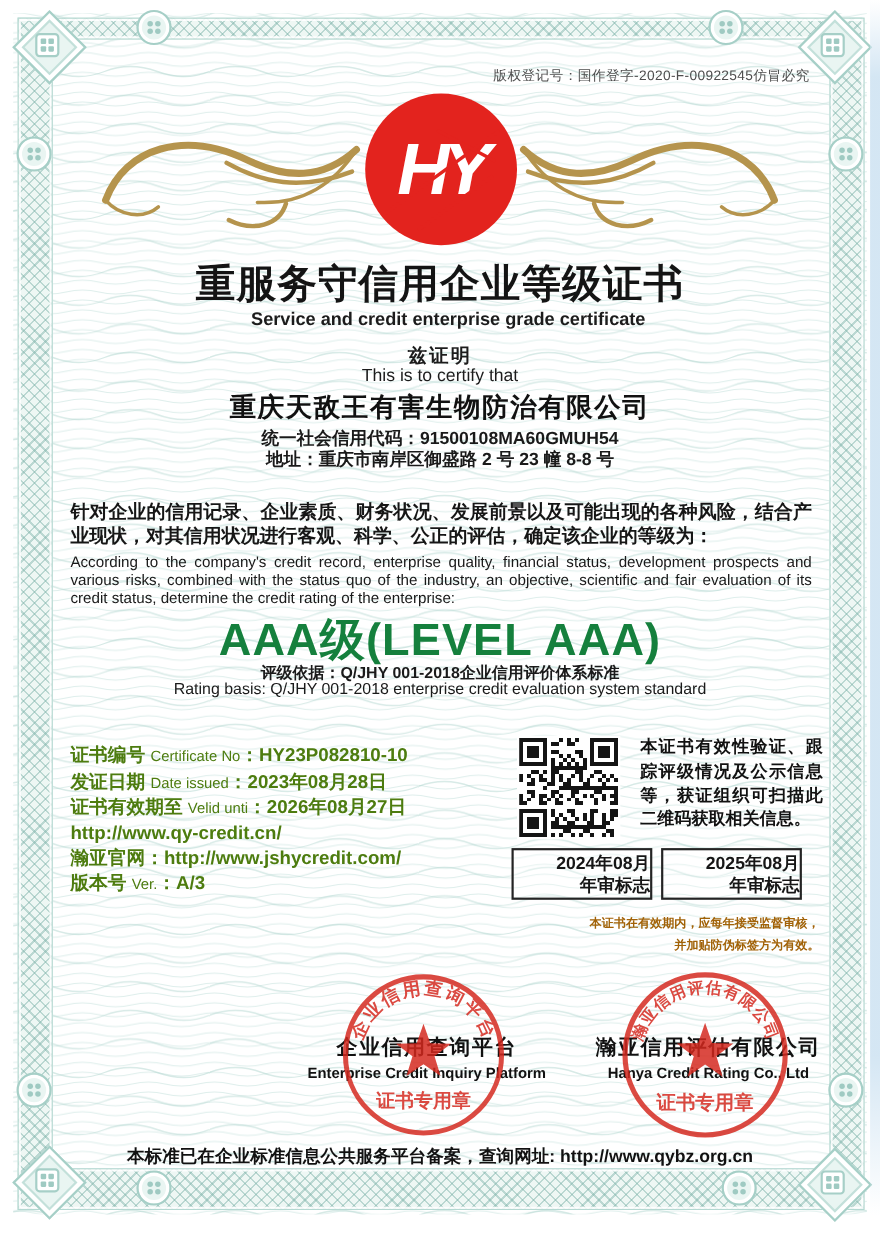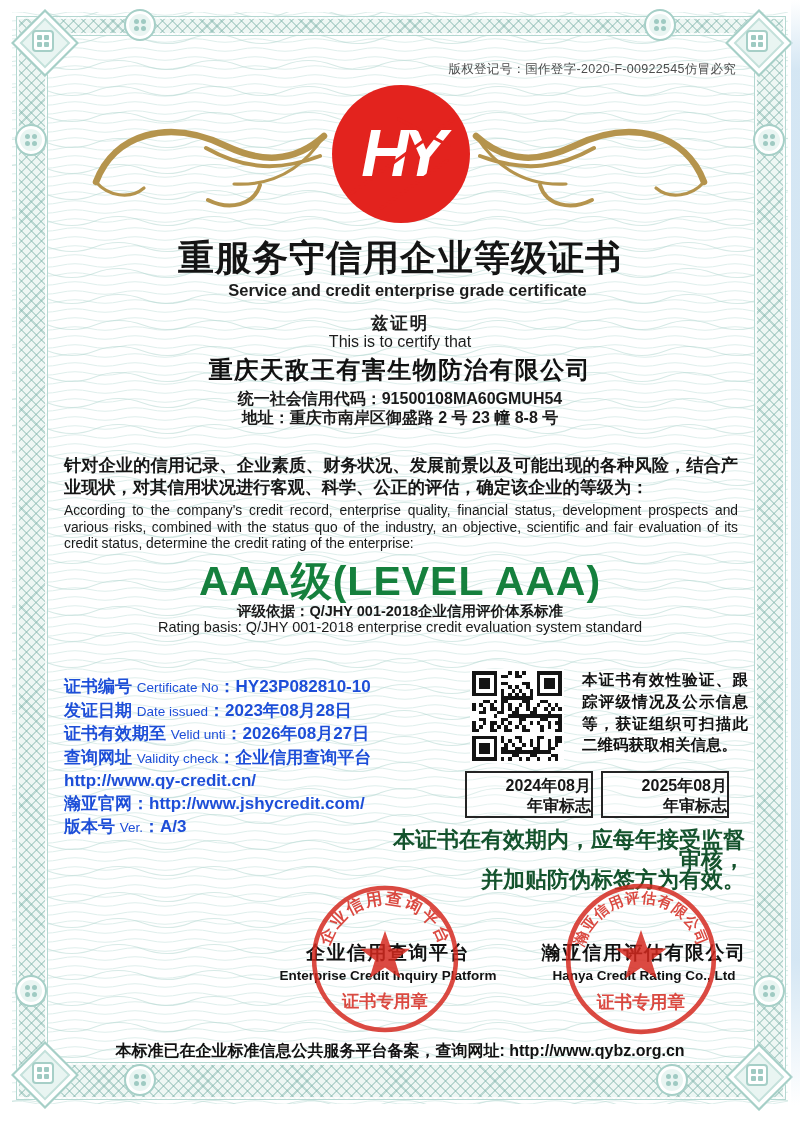--- a/index.html
+++ b/index.html
@@ -46,28 +46,28 @@
   .certify-zh{top:311px;font-size:17.5px;font-weight:600;color:#1c1c1c;letter-spacing:2px;}
   .certify-en{top:333px;font-size:16px;font-weight:500;color:#1c1c1c;}
   .company{top:354px;font-size:24px;font-weight:900;color:#111;letter-spacing:1.5px;}
   .codeline{top:389px;font-size:16px;font-weight:700;color:#1a1a1a;}
   .addrline{top:408px;font-size:16px;font-weight:700;color:#1a1a1a;}
   .para-zh{left:64px;width:674px;top:455px;font-size:17.2px;font-weight:700;color:#161616;line-height:21.8px;text-align:justify;}
   .para-en{left:64px;width:674px;top:503px;font-size:13.8px;font-weight:500;color:#191919;line-height:16.6px;text-align:justify;}
   .grade{top:554px;font-size:41px;font-weight:800;color:#15803d;letter-spacing:1px;}
   .basis-zh{top:602px;font-size:14.5px;font-weight:600;color:#1a1a1a;}
   .basis-en{top:619px;font-size:14.5px;font-weight:500;color:#1a1a1a;}
-  .details{left:64px;top:676px;font-size:17px;font-weight:600;color:#1d4ed8;line-height:22.6px;}
+  .details{left:64px;top:676px;font-size:17px;font-weight:600;color:#4d7c0f;line-height:22.6px;}
   .details .den{font-size:13.5px;font-weight:500;}
   .qr{left:470px;top:669px;width:94px;height:94px;background:#fff;padding:2px;box-sizing:border-box;}
   .qr-note{left:582px;top:669px;width:166px;font-size:15.5px;font-weight:600;color:#111;line-height:21.8px;text-align:justify;}
   .annualbox{width:128px;height:47px;border:2.5px solid #242424;box-sizing:border-box;text-align:right;
     font-size:16px;font-weight:600;color:#161616;line-height:20px;padding-top:3px;background:rgba(255,255,255,.25);}
   .ab1{left:465px;top:771px;} .ab2{left:601px;top:771px;}
-  .supervision{right:55px;top:830px;width:360px;text-align:right;font-size:22px;font-weight:700;color:#14532d;line-height:20px;}
+  .supervision{right:55px;top:830px;width:360px;text-align:right;font-size:11px;font-weight:700;color:#a16207;line-height:20px;}
   .issuer{position:absolute;text-align:center;z-index:6;color:#111;}
   .issuer .izh{font-size:19px;font-weight:700;letter-spacing:1.5px;line-height:22px;}
   .issuer .ien{font-size:13.5px;font-weight:600;margin-top:4px;}
   .iss-left{left:262px;top:942px;width:252px;}
   .iss-right{left:516px;top:942px;width:256px;}
   .seal{position:absolute;z-index:7;opacity:.84;}
   .footer{top:1041px;font-size:16px;font-weight:700;color:#111;}
 </style>
 </head>
 <body>
@@ -216,21 +216,20 @@
   <div class="abs content para-zh">针对企业的信用记录、企业素质、财务状况、发展前景以及可能出现的各种风险，结合产业现状，对其信用状况进行客观、科学、公正的评估，确定该企业的等级为：</div>
   <div class="abs content para-en">According to the company's credit record, enterprise quality, financial status, development prospects and various risks, combined with the status quo of the industry, an objective, scientific and fair evaluation of its credit status, determine the credit rating of the enterprise:</div>
   <div class="abs content ctr grade">AAA级(LEVEL AAA)</div>
   <div class="abs content ctr basis-zh">评级依据：Q/JHY 001-2018企业信用评价体系标准</div>
   <div class="abs content ctr basis-en">Rating basis: Q/JHY 001-2018 enterprise credit evaluation system standard</div>
 
   <div class="abs content details">
     <div class="drow"><span>证书编号</span> <span class="den">Certificate No</span><span>：HY23P082810-10</span></div>
     <div class="drow"><span>发证日期</span> <span class="den">Date issued</span><span>：2023年08月28日</span></div>
     <div class="drow"><span>证书有效期至</span> <span class="den">Velid unti</span><span>：2026年08月27日</span></div>
-    <div class="drow"><span>查询网址</span> <span class="den">Validity check</span><span>：企业信用查询平台</span></div>
     <div class="drow">http://www.qy-credit.cn/</div>
     <div class="drow">瀚亚官网：http://www.jshycredit.com/</div>
     <div class="drow"><span>版本号</span> <span class="den">Ver.</span><span>：A/3</span></div>
   </div>
 
   <div class="abs content qr">
     <svg id="qr-svg" width="90" height="90" viewBox="0 0 25 25" shape-rendering="crispEdges">
         <rect x="0" y="0" width="1" height="1" fill="#141414"></rect>
         <rect x="1" y="0" width="1" height="1" fill="#141414"></rect>
         <rect x="2" y="0" width="1" height="1" fill="#141414"></rect>

